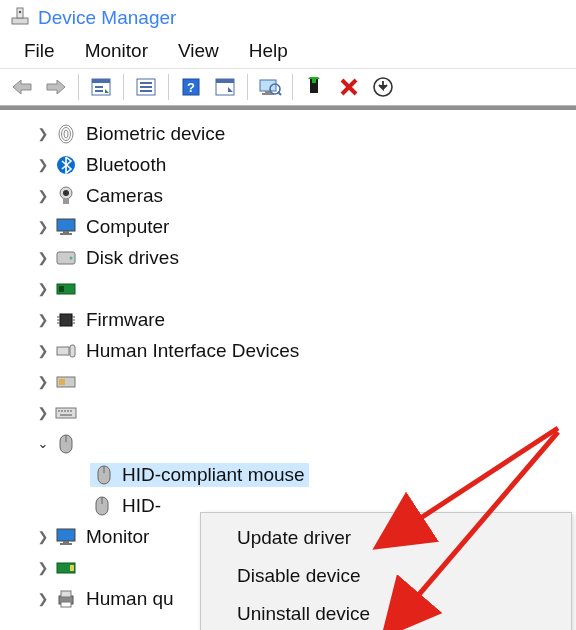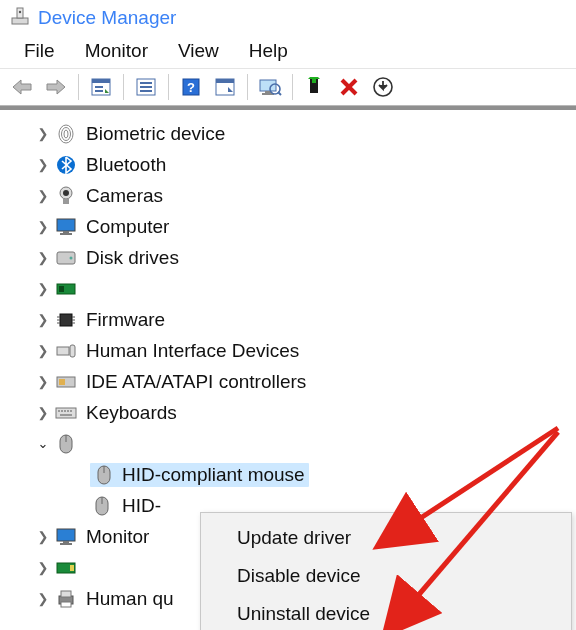--- a/index.html
+++ b/index.html
@@ -311,37 +311,35 @@
   </div>
 
   <div class="tree-row">
     <span class="chev">❯</span>
     <span class="ic">
         <svg width="20" height="14" viewBox="0 0 20 14">
           <rect x="1" y="2" width="18" height="10" fill="#ccc" stroke="#777"></rect>
           <rect x="3" y="4" width="6" height="6" fill="#e0b050"></rect>
         </svg>
       </span>
-    <span>IDE ATA/ATAPI controllers</span>
   </div>
 
   <div class="tree-row">
     <span class="chev">❯</span>
     <span class="ic">
         <svg width="22" height="12" viewBox="0 0 22 12">
           <rect x="1" y="1" width="20" height="10" fill="#ddd" stroke="#777"></rect>
           <rect x="3" y="3" width="2" height="2" fill="#999"></rect>
           <rect x="6" y="3" width="2" height="2" fill="#999"></rect>
           <rect x="9" y="3" width="2" height="2" fill="#999"></rect>
           <rect x="12" y="3" width="2" height="2" fill="#999"></rect>
           <rect x="15" y="3" width="2" height="2" fill="#999"></rect>
           <rect x="5" y="7" width="12" height="2" fill="#999"></rect>
         </svg>
       </span>
-    <span>Keyboards</span>
   </div>
 
   <div class="tree-row">
     <span class="chev down">⌄</span>
     <span class="ic">
         <svg width="14" height="20" viewBox="0 0 14 20">
           <rect x="1" y="1" width="12" height="18" rx="6" fill="#bbb" stroke="#666"></rect>
           <line x1="7" y1="1" x2="7" y2="8" stroke="#666"></line>
         </svg>
       </span>

